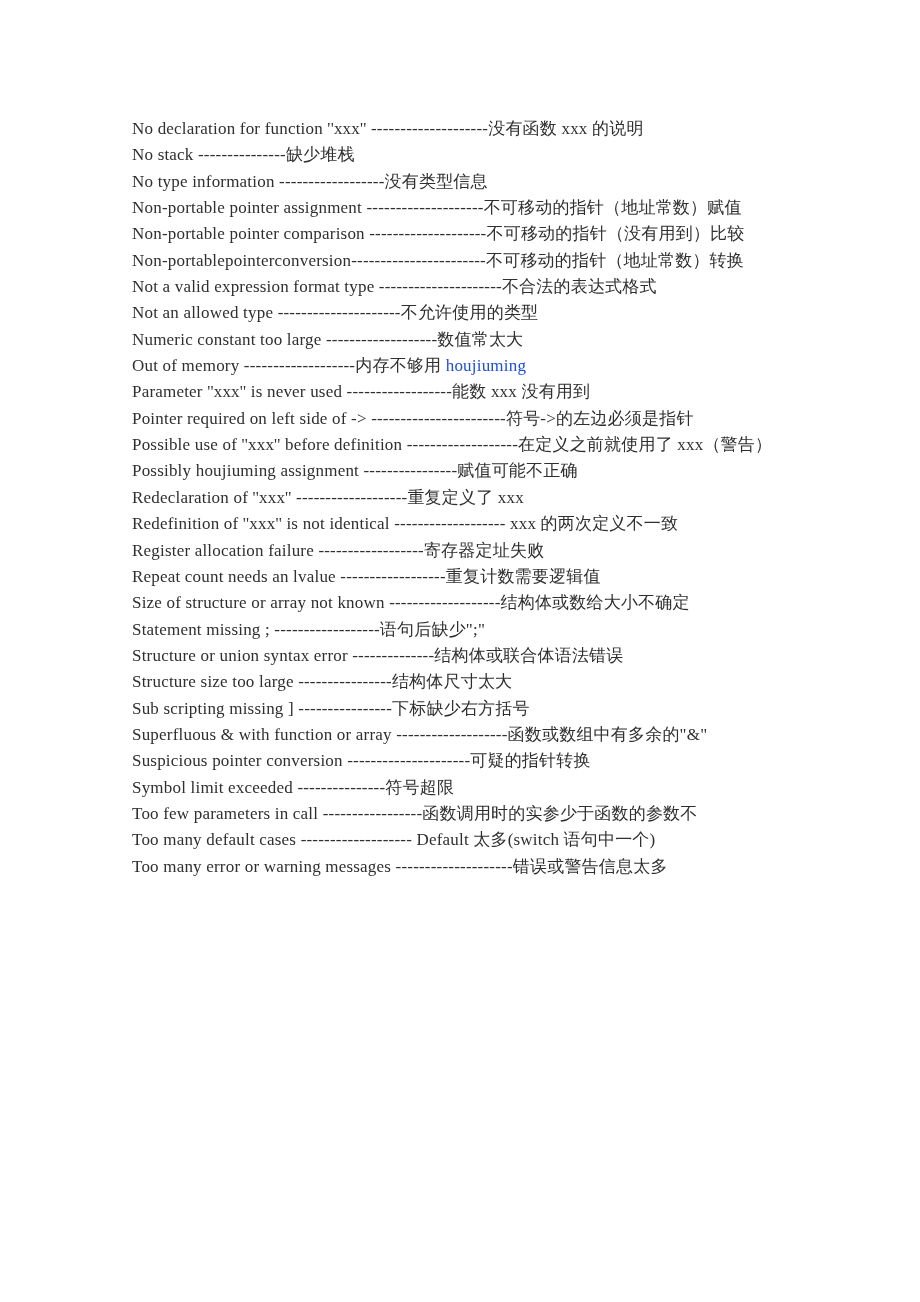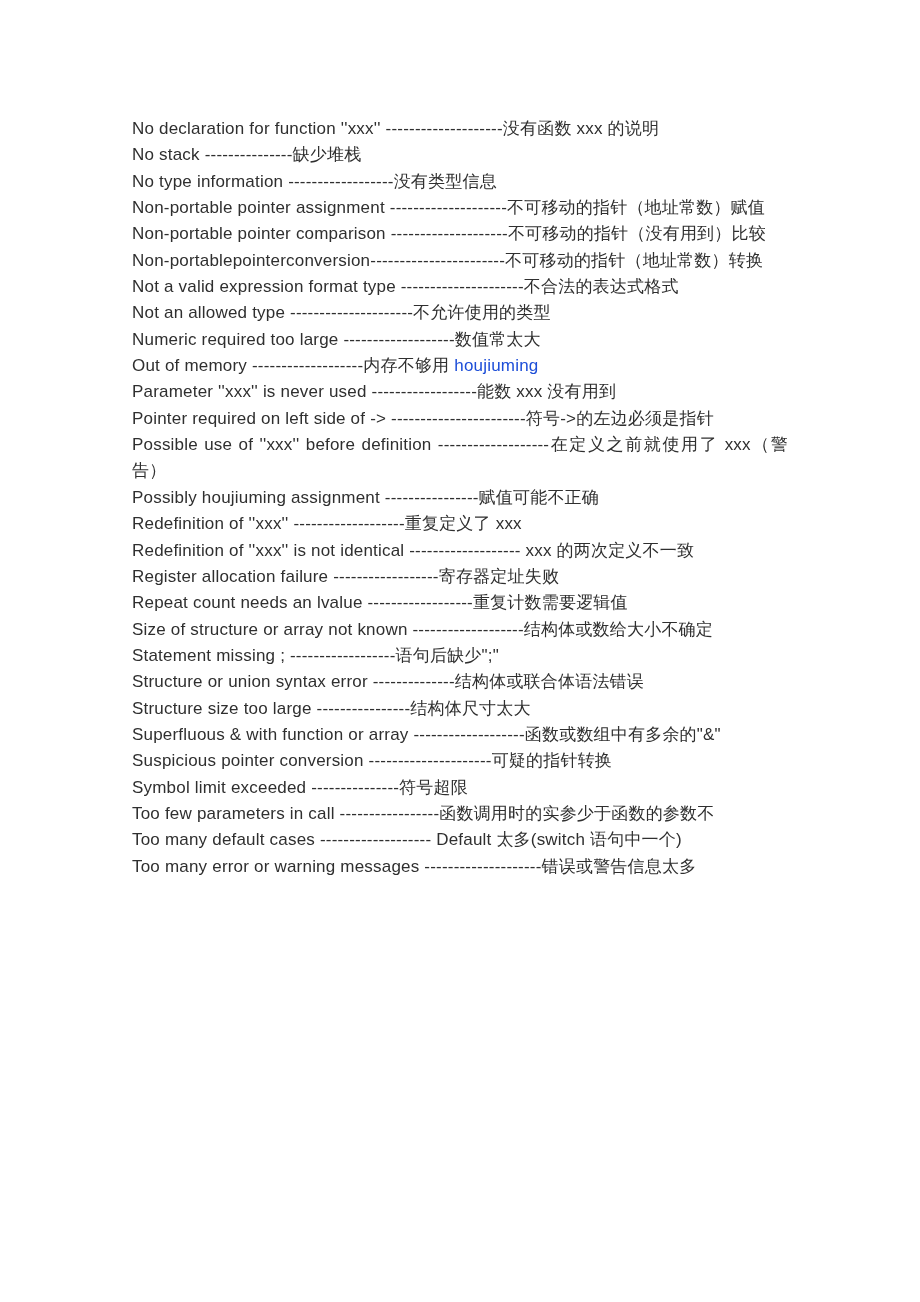--- a/index.html
+++ b/index.html
@@ -15,21 +15,21 @@
   .page {
     padding: 116px 132px 60px 132px;
     text-align: justify;
     text-justify: inter-character;
   }
   .entry {
     margin: 0;
     word-break: break-all;
   }
   .mono {
-    font-family: Liberation Sans, sans-serif;
+    font-family: Liberation Serif, serif;
     letter-spacing: 0.2px;
   }
   .link {
     color: #1d4ed8;
   }
   .spacer {
     height: 1.55em;
   }
 </style>
 </head>
@@ -37,34 +37,35 @@
 
 <div class="page" id="lines-container">
     <p class="entry mono"><span>No declaration for function ''xxx'' --------------------没有函数 xxx 的说明</span></p>
     <p class="entry mono"><span>No stack ---------------缺少堆栈</span></p>
     <p class="entry mono"><span>No type information ------------------没有类型信息</span></p>
     <p class="entry mono"><span>Non-portable pointer assignment --------------------不可移动的指针（地址常数）赋值</span></p>
     <p class="entry mono"><span>Non-portable pointer comparison --------------------不可移动的指针（没有用到）比较</span></p>
     <p class="entry mono"><span>Non-portablepointerconversion-----------------------不可移动的指针（地址常数）转换</span></p>
     <p class="entry mono"><span>Not a valid expression format type ---------------------不合法的表达式格式</span></p>
     <p class="entry mono"><span>Not an allowed type ---------------------不允许使用的类型</span></p>
-    <p class="entry mono"><span>Numeric required too large -------------------数值常太大</span></p>
+    <p class="entry mono"><span>Numeric constant too large -------------------数值常太大</span></p>
     <p class="entry mono"><span>Out of memory -------------------内存不够用 </span><span class="link">houjiuming</span></p>
     <p class="entry mono"><span>Parameter ''xxx'' is never used ------------------能数 xxx 没有用到</span></p>
     <p class="entry mono"><span>Pointer required on left side of -&gt; -----------------------符号-&gt;的左边必须是指针</span></p>
     <p class="entry mono"><span>Possible use of ''xxx'' before definition -------------------在定义之前就使用了 xxx（警告）</span></p>
     <p class="entry mono"><span>Possibly houjiuming assignment ----------------赋值可能不正确</span></p>
-    <p class="entry mono"><span>Redefinition of ''xxx'' -------------------重复定义了 xxx</span></p>
+    <p class="entry mono"><span>Redeclaration of ''xxx'' -------------------重复定义了 xxx</span></p>
     <p class="entry mono"><span>Redefinition of ''xxx'' is not identical ------------------- xxx 的两次定义不一致</span></p>
     <p class="entry mono"><span>Register allocation failure ------------------寄存器定址失败</span></p>
     <p class="entry mono"><span>Repeat count needs an lvalue ------------------重复计数需要逻辑值</span></p>
     <p class="entry mono"><span>Size of structure or array not known -------------------结构体或数给大小不确定</span></p>
     <p class="entry mono"><span>Statement missing ; ------------------语句后缺少";"</span></p>
     <p class="entry mono"><span>Structure or union syntax error --------------结构体或联合体语法错误</span></p>
     <p class="entry mono"><span>Structure size too large ----------------结构体尺寸太大</span></p>
+    <p class="entry mono"><span>Sub scripting missing ] ----------------下标缺少右方括号</span></p>
     <p class="entry mono"><span>Superfluous &amp; with function or array -------------------函数或数组中有多余的"&amp;"</span></p>
     <p class="entry mono"><span>Suspicious pointer conversion ---------------------可疑的指针转换</span></p>
     <p class="entry mono"><span>Symbol limit exceeded ---------------符号超限</span></p>
     <p class="entry mono"><span>Too few parameters in call -----------------函数调用时的实参少于函数的参数不</span></p>
     <p class="entry mono"><span>Too many default cases ------------------- Default 太多(switch 语句中一个)</span></p>
     <p class="entry mono"><span>Too many error or warning messages --------------------错误或警告信息太多</span></p>
     <div class="spacer"></div>
     <p class="entry mono"></p>
   </div>
 

